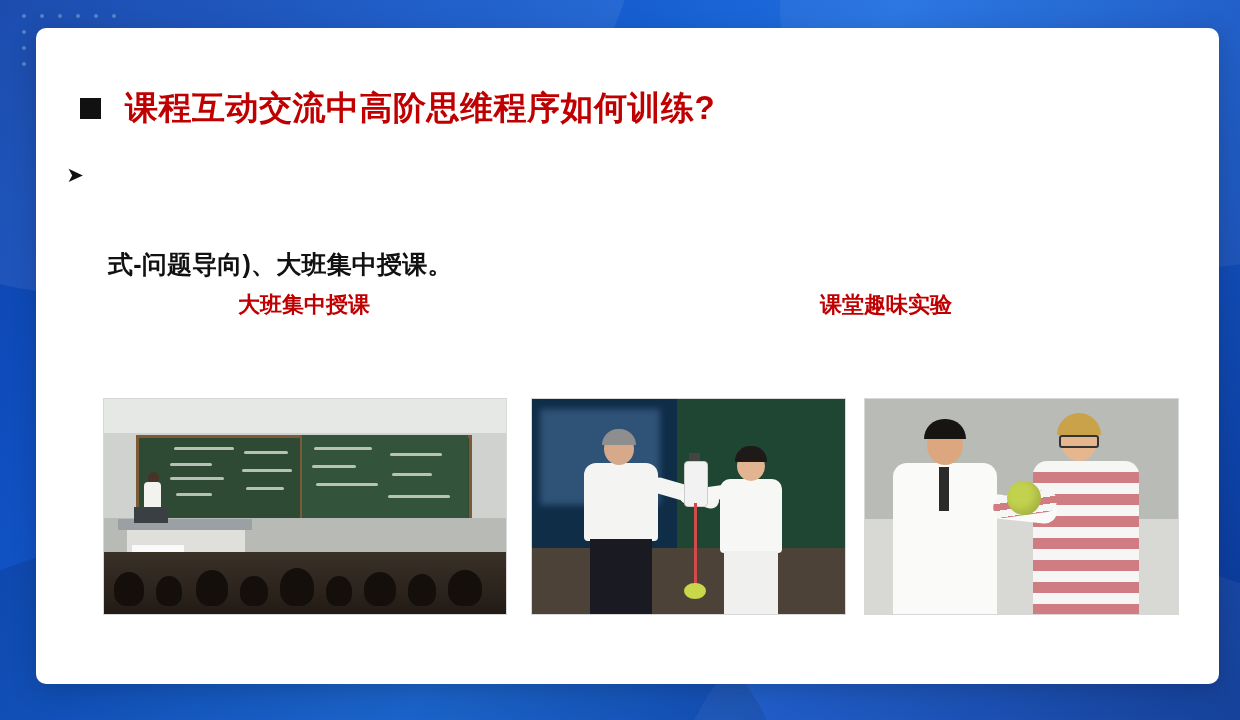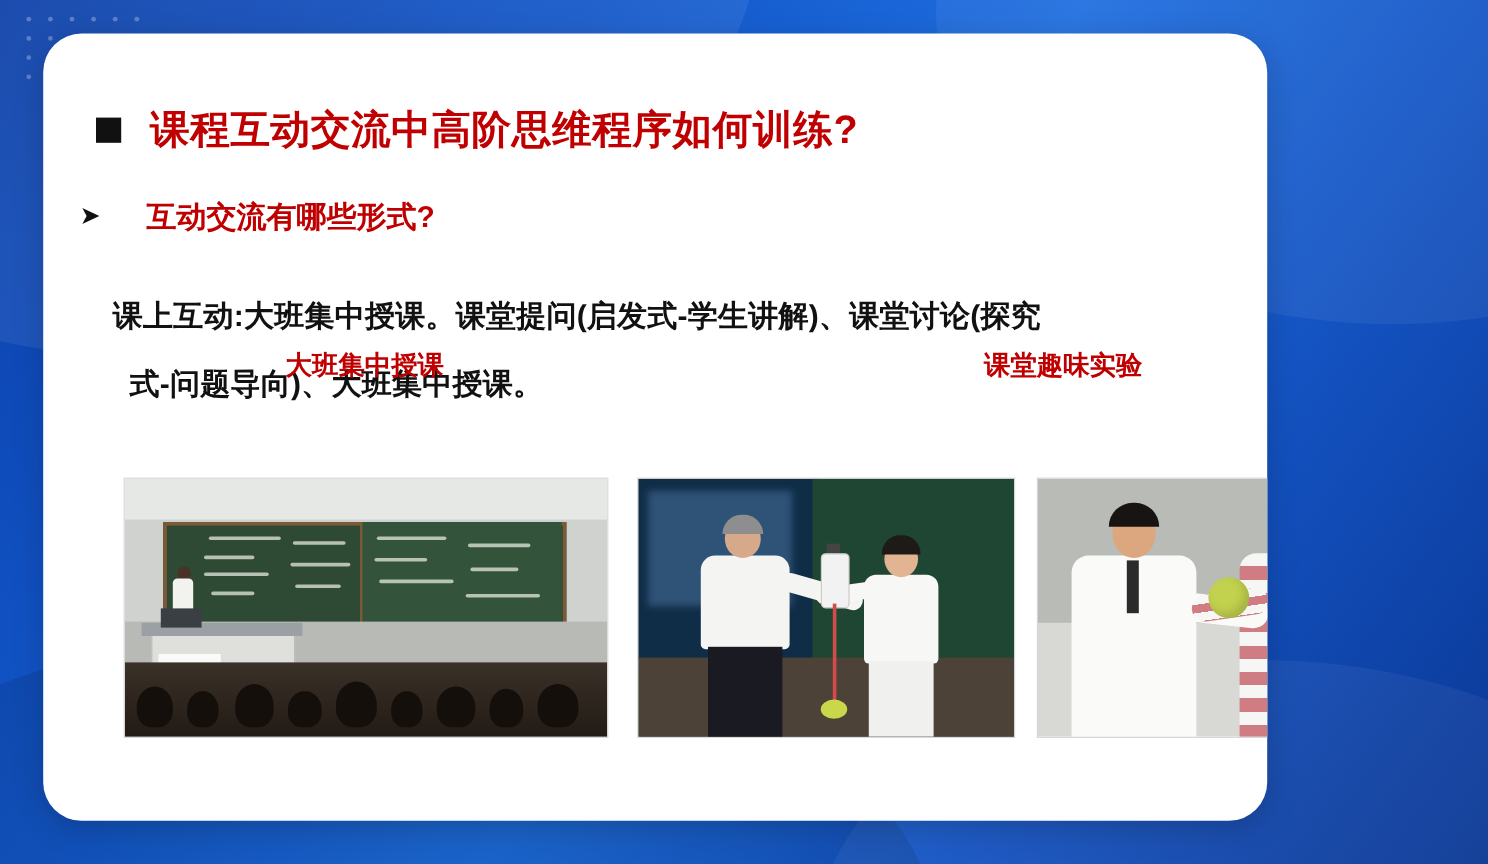--- a/index.html
+++ b/index.html
@@ -62,24 +62,24 @@
     left: 18px;
     top: 10px;
     width: 140px;
     height: 70px;
     opacity: .55;
   }
   .card {
     position: absolute;
     left: 36px;
     top: 28px;
-    width: 1020px;
+    width: 1183px;
     height: 656px;
     background: #ffffff;
-    border-radius: 32px;
+    border-radius: 10px;
     box-shadow: 0 6px 26px rgba(0,0,0,0.18);
     overflow: hidden;
   }
   .title-row {
     position: absolute;
     left: 44px;
     top: 58px;
     display: flex;
     align-items: center;
   }
@@ -363,25 +363,23 @@
 
   <div class="card">
 
     <div class="title-row">
       <span class="bullet-square"></span>
       <span class="title-text">课程互动交流中高阶思维程序如何训练?</span>
     </div>
 
     <div class="sub-row">
       <span class="arrow-marker">➤</span>
-      <span class="sub-text">互动交流有哪些形式?</span>
     </div>
 
     <div class="body-text">
-      <span class="ln1">课上互动:大班集中授课。课堂提问(启发式-学生讲解)、课堂讨论(探究</span>
       <span class="ln2">式-问题导向)、大班集中授课。</span>
     </div>
 
     <div class="photos">
 
       <div class="photo photo-1">
         <div class="p1-wall"></div>
         <div class="p1-ceil"></div>
         <div class="p1-board"></div>
         <div class="p1-board2"></div>

